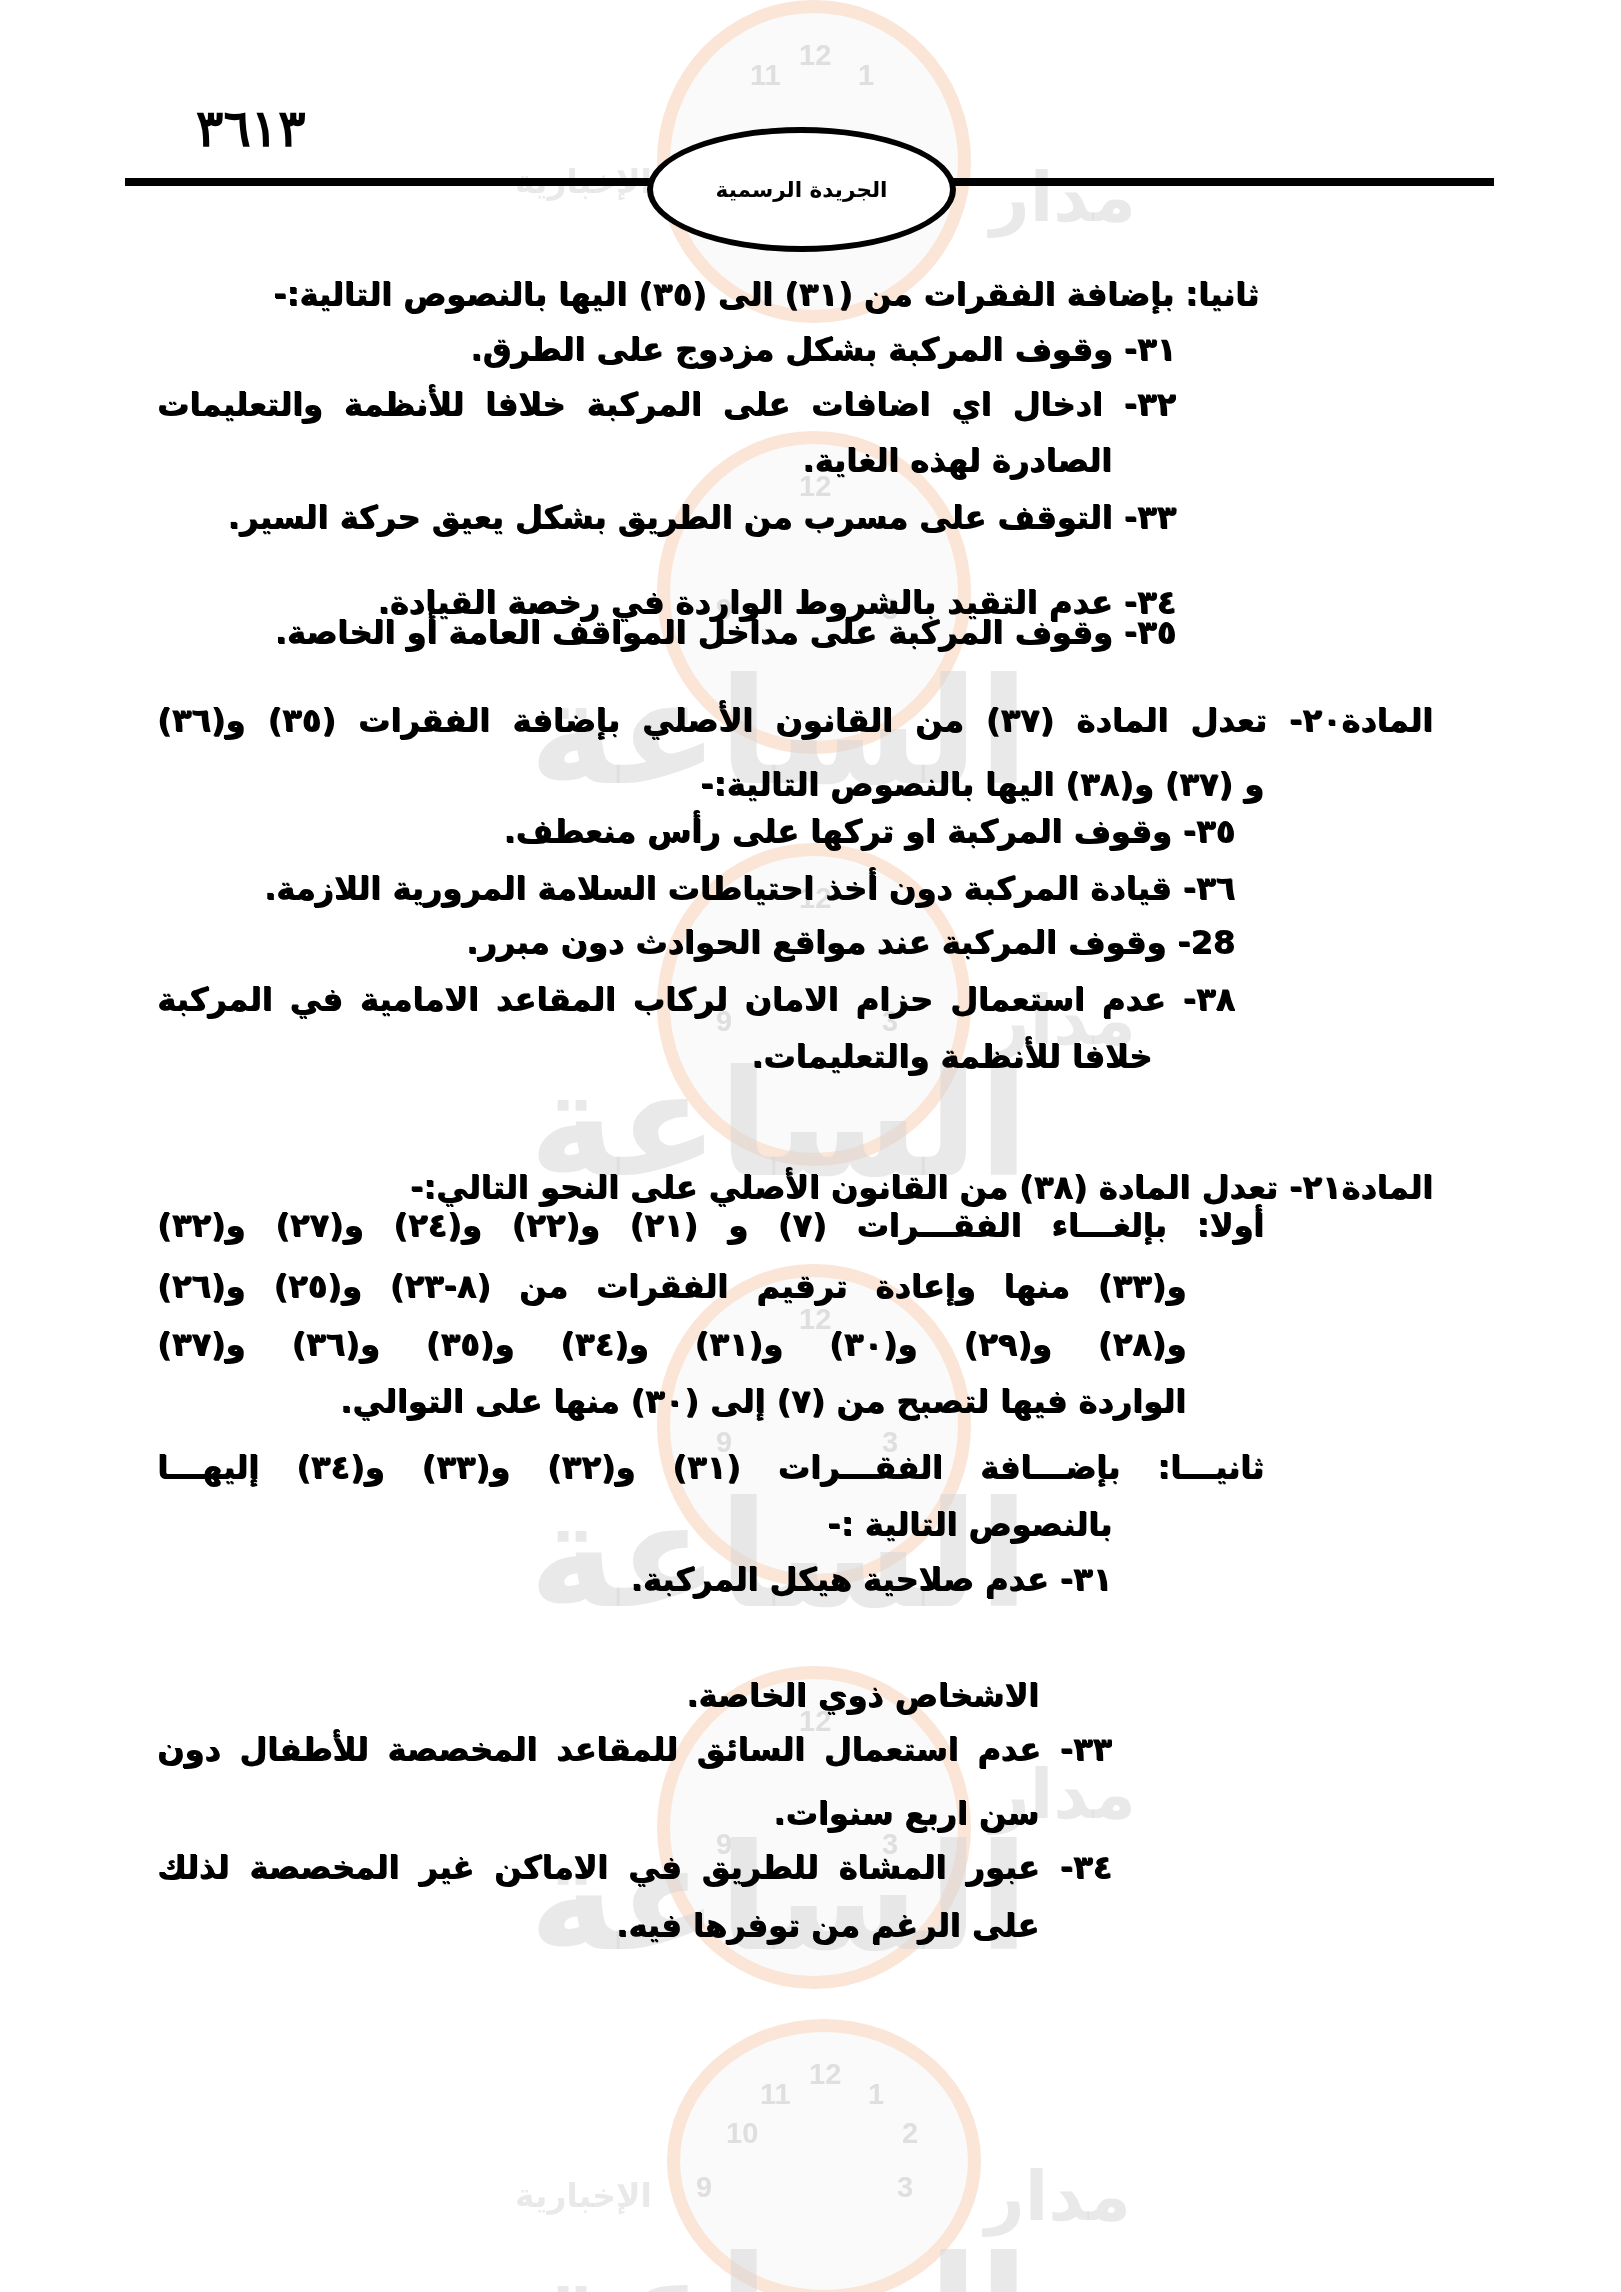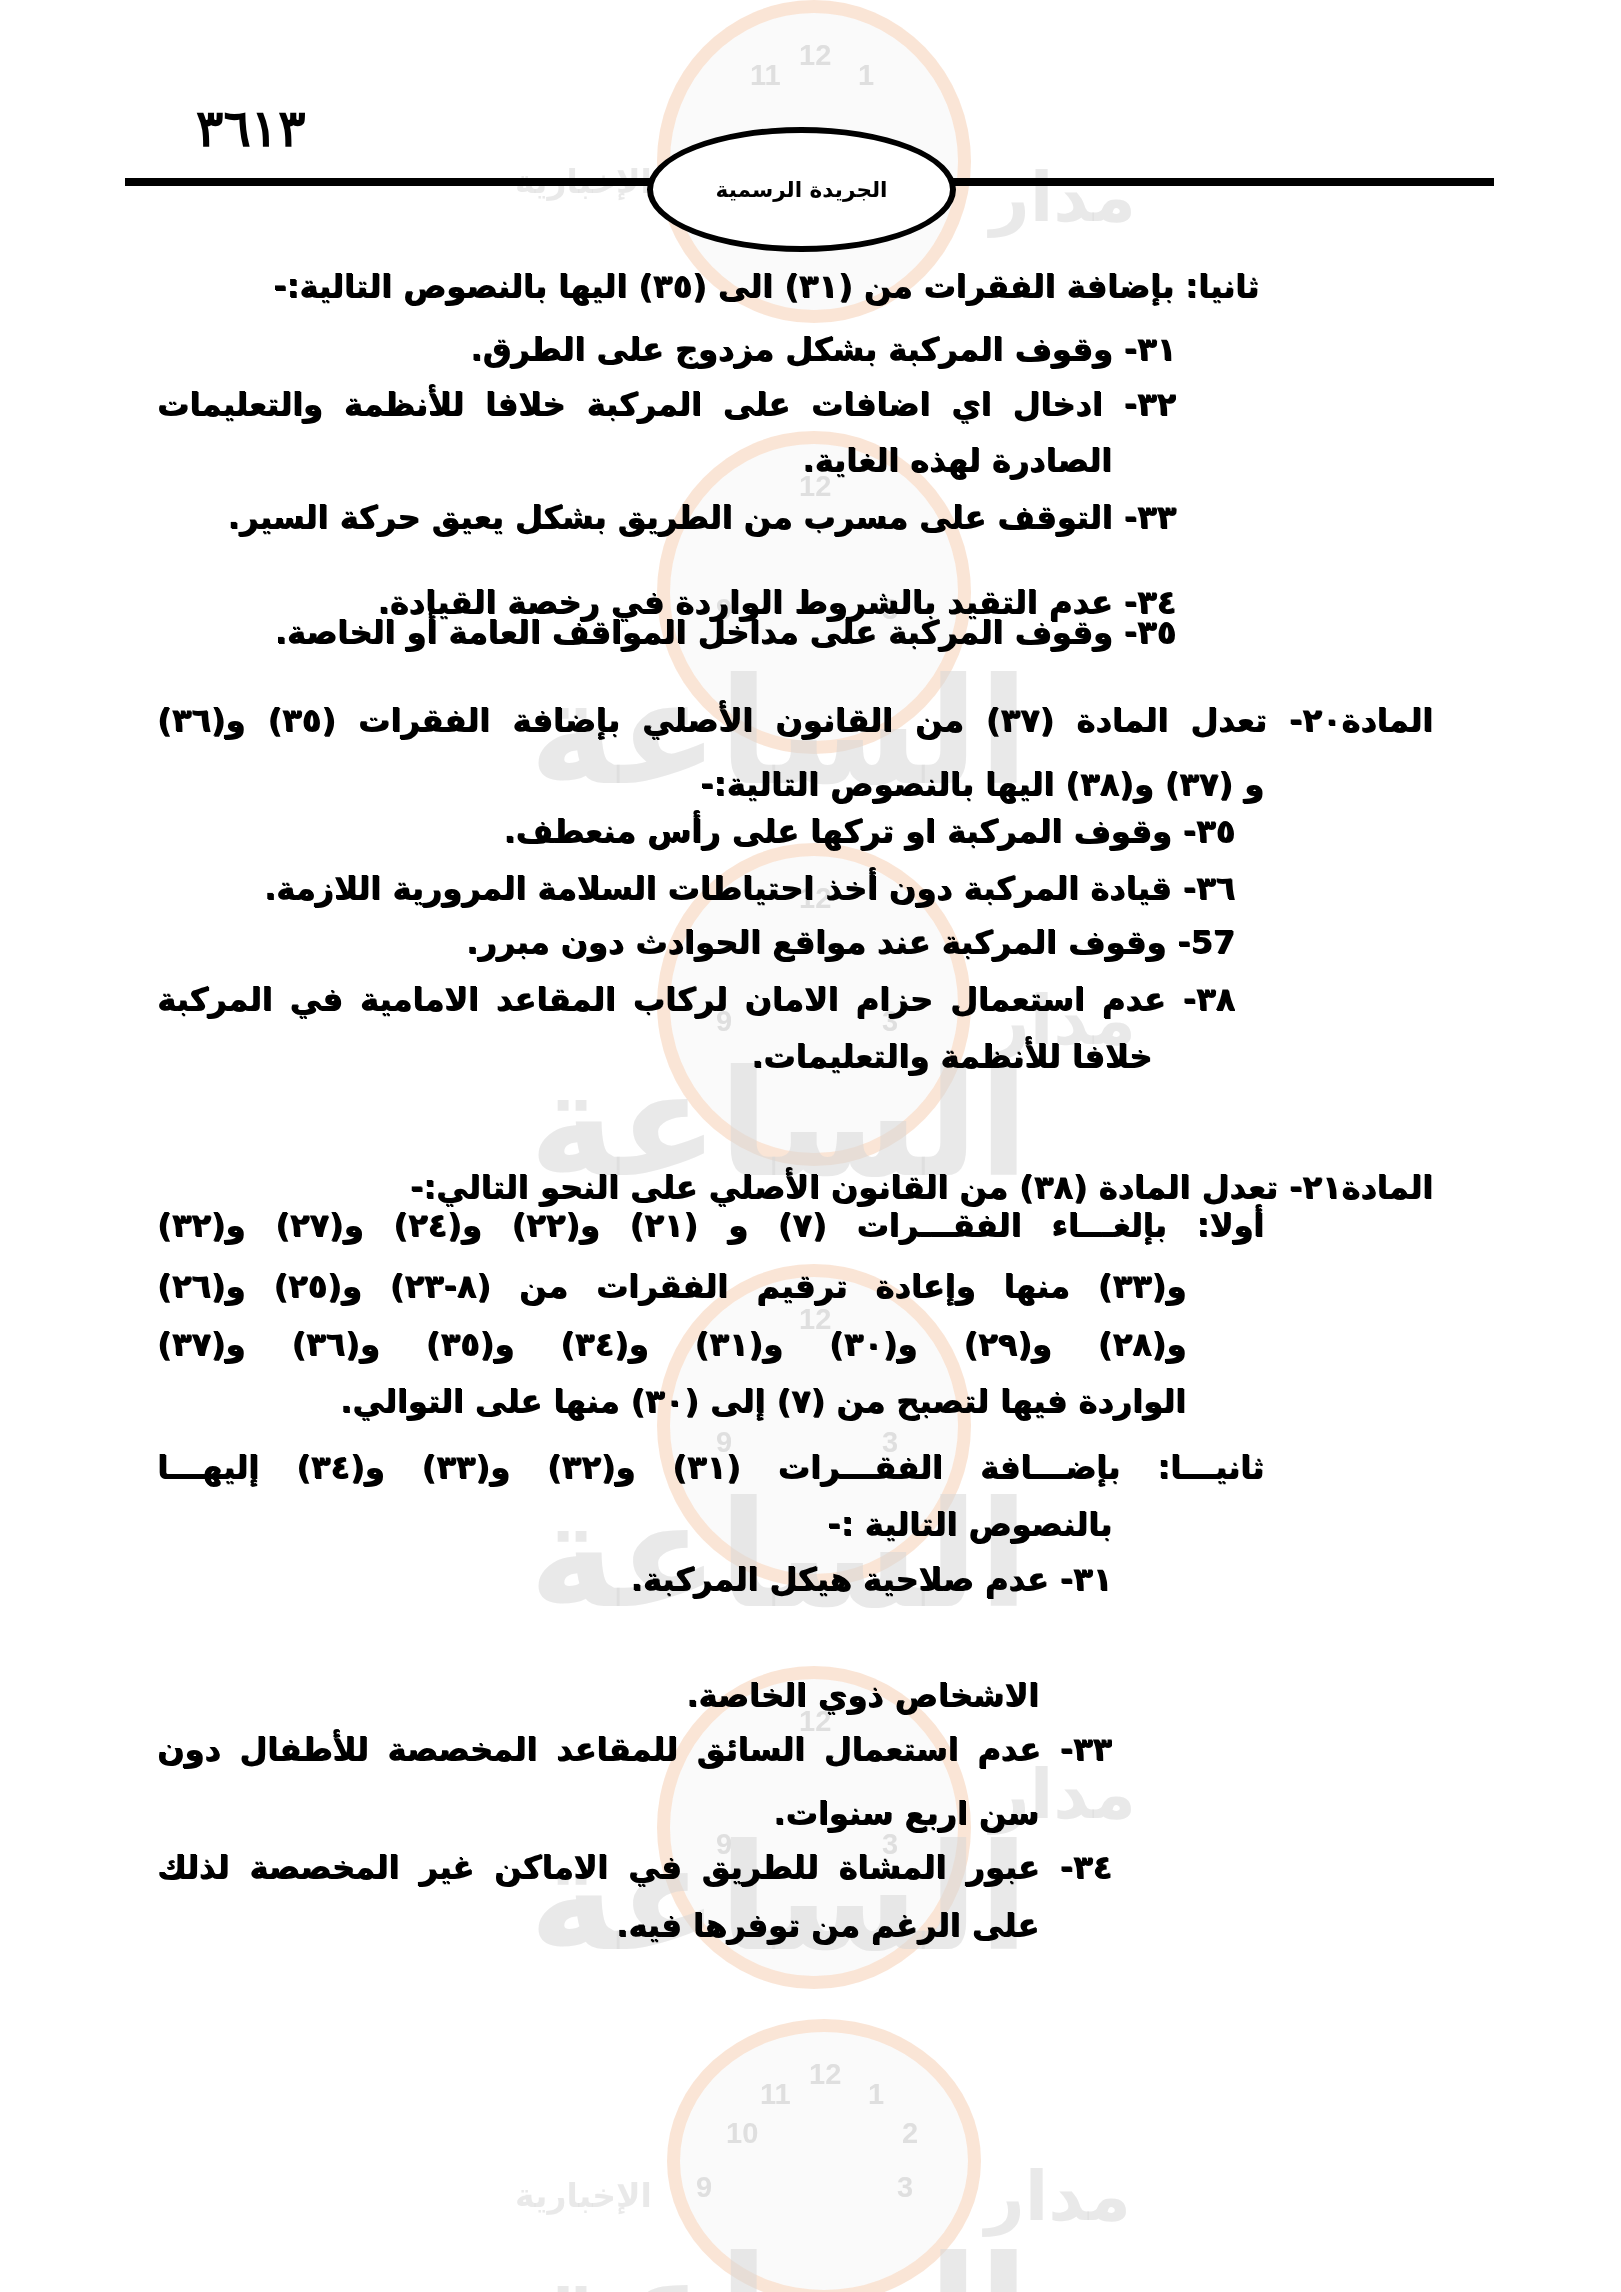--- a/index.html
+++ b/index.html
@@ -82,33 +82,33 @@
 </div>
 
 <div class="content">
 
   <div class="page-number">٣٦١٣</div>
   <div class="rule"></div>
   <div class="ellipse">
     <span>الجريدة الرسمية</span>
   </div>
 
-  <div class="ln" style="right:362px; top:264px;">ثانيا: بإضافة الفقرات من (٣١) الى (٣٥) اليها بالنصوص التالية:-</div>
+  <div class="ln" style="right:362px; top:272px;">ثانيا: بإضافة الفقرات من (٣١) الى (٣٥) اليها بالنصوص التالية:-</div>
   <div class="ln" style="right:445px; top:327px;">٣١- وقوف المركبة بشكل مزدوج على الطرق.</div>
   <div class="ln just" style="right:445px; left:157px; top:382px;">٣٢- ادخال اي اضافات على المركبة خلافا للأنظمة والتعليمات</div>
   <div class="ln" style="right:509px; top:438px;">الصادرة لهذه الغاية.</div>
   <div class="ln" style="right:445px; top:495px;">٣٣- التوقف على مسرب من الطريق بشكل يعيق حركة السير.</div>
   <div class="ln" style="right:445px; top:580px;">٣٤- عدم التقيد بالشروط الواردة في رخصة القيادة.</div>
   <div class="ln" style="right:445px; top:610px;">٣٥- وقوف المركبة على مداخل المواقف العامة أو الخاصة.</div>
 
   <div class="ln just" style="right:188px; left:157px; top:698px;">المادة٢٠- تعدل المادة (٣٧) من القانون الأصلي بإضافة  الفقرات (٣٥) و(٣٦)</div>
   <div class="ln" style="right:357px; top:762px;">و (٣٧) و(٣٨) اليها بالنصوص التالية:-</div>
   <div class="ln" style="right:386px; top:809px;text-align:center;">٣٥- وقوف المركبة او تركها على رأس منعطف.</div>
   <div class="ln" style="right:386px; top:866px;">٣٦- قيادة المركبة دون أخذ احتياطات السلامة المرورية اللازمة.</div>
-  <div class="ln" style="right:386px; top:920px;">57- وقوف المركبة عند مواقع الحوادث دون مبرر.</div>
+  <div class="ln" style="right:386px; top:920px;">28- وقوف المركبة عند مواقع الحوادث دون مبرر.</div>
   <div class="ln just" style="right:386px; left:157px; top:977px;">٣٨- عدم استعمال حزام الامان لركاب المقاعد الامامية في المركبة</div>
   <div class="ln" style="right:469px; top:1034px;">خلافا للأنظمة والتعليمات.</div>
 
   <div class="ln" style="right:188px; top:1165px;">المادة٢١- تعدل المادة (٣٨) من القانون الأصلي على النحو التالي:-</div>
 
   <div class="ln just" style="right:357px; left:157px; top:1203px;">أولا: بإلغـــاء الفقـــرات (٧) و (٢١) و(٢٢) و(٢٤) و(٢٧) و(٣٢)</div>
   <div class="ln just" style="right:435px; left:157px; top:1264px;">و(٣٣) منها وإعادة ترقيم الفقرات من (٨-٢٣)   و(٢٥) و(٢٦)</div>
   <div class="ln just" style="right:435px; left:157px; top:1322px;">و(٢٨) و(٢٩) و(٣٠) و(٣١) و(٣٤) و(٣٥) و(٣٦) و(٣٧)</div>
   <div class="ln" style="right:435px; top:1379px;">الواردة فيها لتصبح من (٧) إلى (٣٠) منها على التوالي.</div>
 

